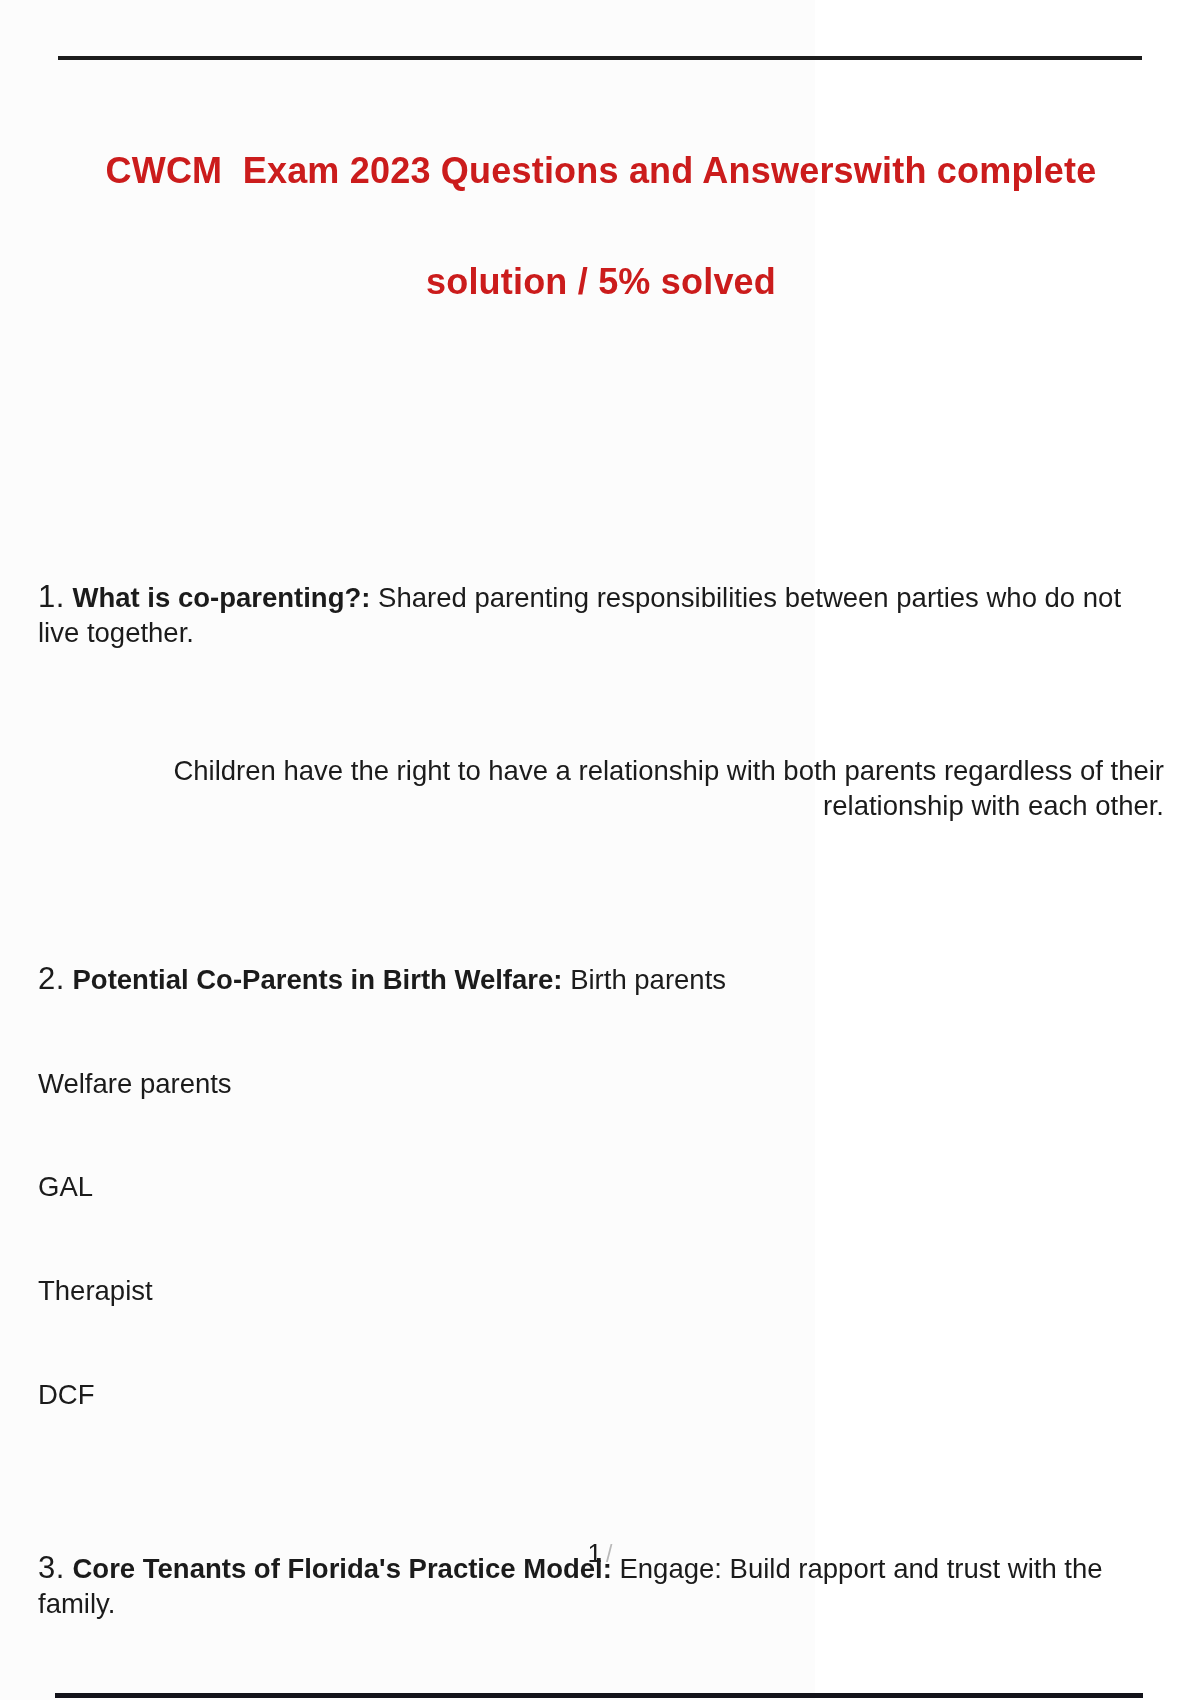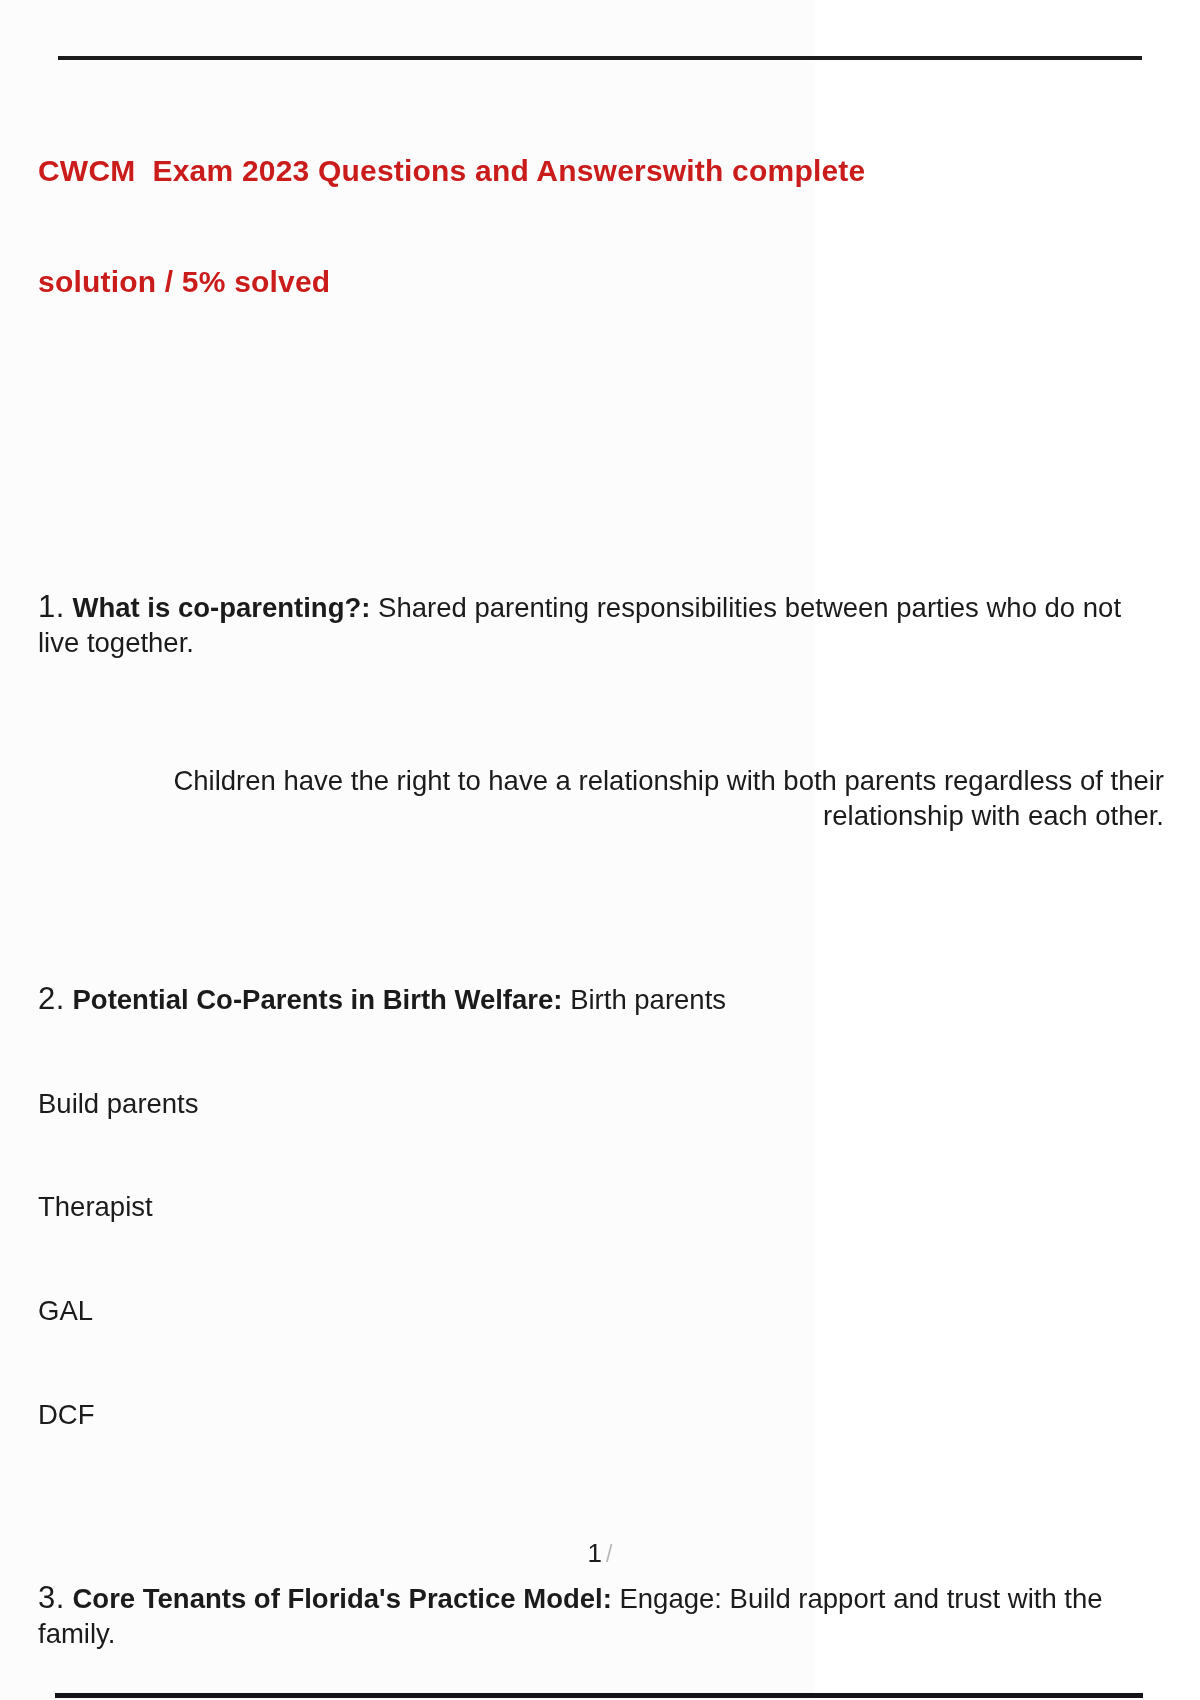--- a/index.html
+++ b/index.html
@@ -16,40 +16,40 @@
     background: linear-gradient(90deg, #fcfcfc 0 815px, #ffffff 815px 100%);
   }
   .doc {
     position: absolute;
     left: 38px; right: 36px; top: 0;
     white-space: pre-wrap;
   }
   
   .title {
     padding-top: 24px;
-    text-align: left;
+    text-align: center;
     font-weight: 700;
-    font-size: 30px;
+    font-size: 36px;
     line-height: 37px;
     letter-spacing: 0.2px;
   }
   .strike-line {
     position: absolute;
     left: 58px; top: 56px;
     width: 1084px; height: 4px;
     z-index: 3;
   }
   
   .body-text {
     margin-top: 14px;
     font-size: 27.5px;
     line-height: 34.6px;
   }
   p { margin: 0; }
-  .qa-head { margin-top: 10px; }
+  .qa-head { }
   .qa-number {
     font-size: 31px;
     font-weight: 400;
     letter-spacing: 0.5px;
   }
   .qa-q { font-weight: 700; }
   .para { margin-top: 34.6px; text-align: right; }
   .line { margin: 0; }
   
   .footer {
@@ -86,23 +86,23 @@
     </div>
 
     <div class="body-text" style="color: rgb(27, 27, 27);">
 
       
       <p class="qa-head"><span class="qa-number">1.</span> <span class="qa-q">What is co-parenting?:</span> <span class="qa-a">Shared parenting responsibilities between parties who do not live together.</span></p>
       <p class="para">Children have the right to have a relationship with both parents regardless of their relationship with each other.</p>
 
       
       <p class="qa-head"><span class="qa-number">2.</span> <span class="qa-q">Potential Co-Parents in Birth Welfare:</span> <span class="qa-a">Birth parents</span></p>
-      <p class="line">Build parents</p>
+      <p class="line">Welfare parents</p>
+      <p class="line">GAL</p>
       <p class="line">Therapist</p>
-      <p class="line">GAL</p>
       <p class="line">DCF</p>
 
       
       <p class="qa-head"><span class="qa-number">3.</span> <span class="qa-q">Core Tenants of Florida's Practice Model:</span> <span class="qa-a">Engage: Build rapport and trust with the family.</span></p>
       
       
       
       
       
       

